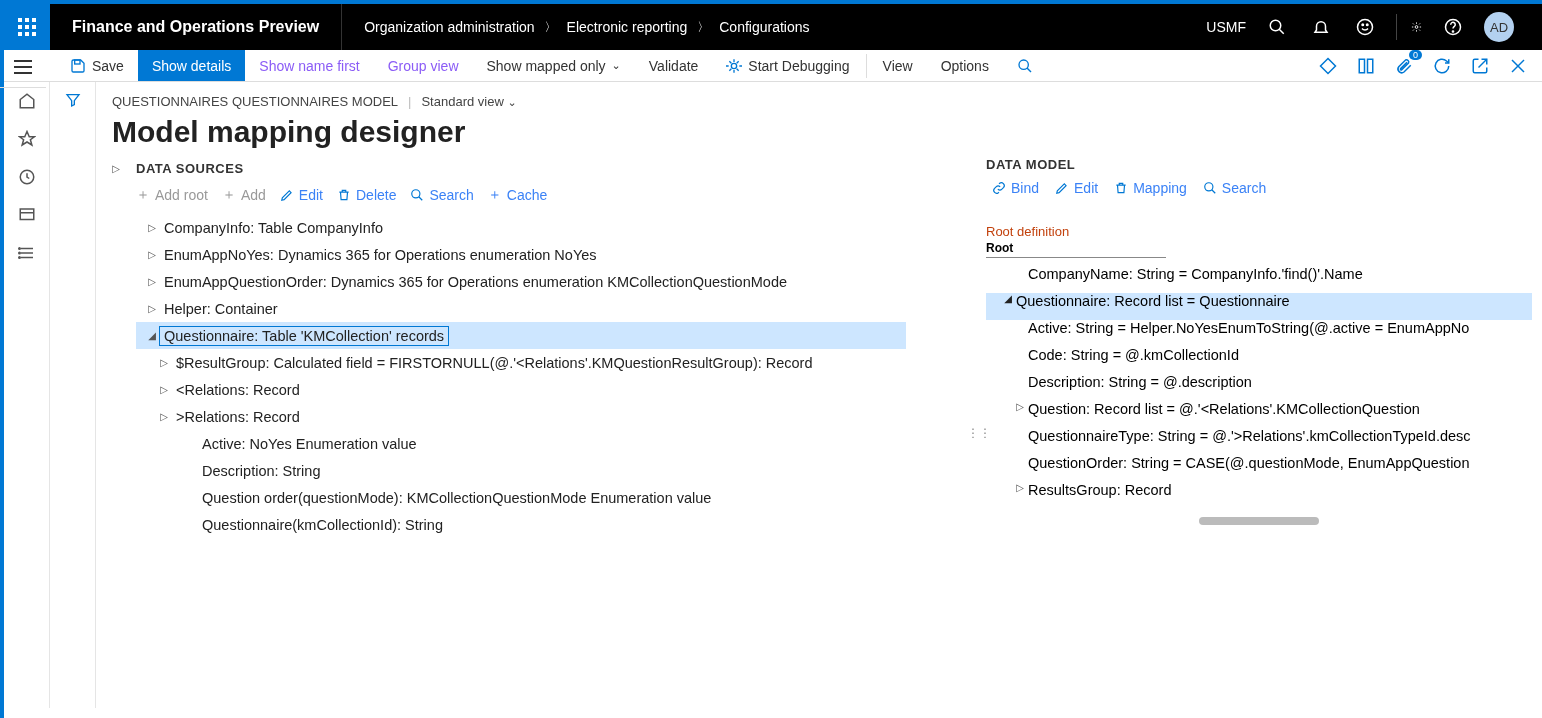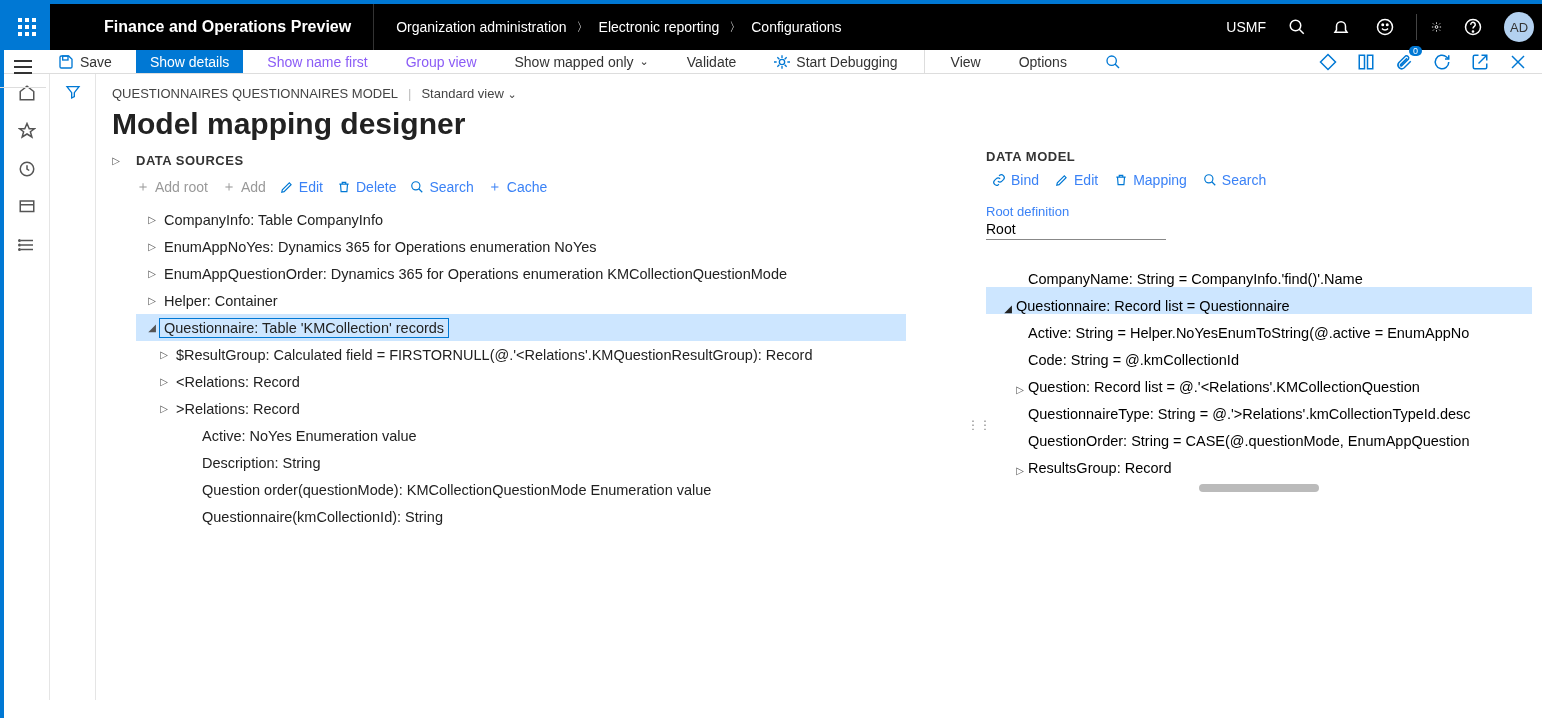--- a/index.html
+++ b/index.html
@@ -1,26 +1,26 @@
 <!DOCTYPE html>
 <html><head>
 <meta charset="utf-8">
 <style>
 * { box-sizing: border-box; margin: 0; padding: 0; font-family: "Segoe UI", Arial, sans-serif; }
 html, body { width: 1542px; height: 718px; overflow: hidden; background: #fff; border: 2px solid #0078d4; }
 .topbar { display: flex; align-items: center; height: 46px; background: #000; color: #fff; }
 .waffle { width: 46px; height: 46px; display:flex; align-items:center; justify-content:center; background:#0078d4; }
-.app-title { padding: 16px 22px; font-size: 16px; font-weight: 600; border-right: 1px solid #333; height: 100%; display:flex; align-items:center;margin-left:32px; }
+.app-title { padding: 16px 22px; font-size: 16px; font-weight: 600; border-right: 1px solid #333; height: 100%; display:flex; align-items:center; }
 .breadcrumb { display:flex; align-items:center; gap: 10px; padding-left: 22px; font-size: 14px; }
 .breadcrumb .chev { font-size: 12px; }
-.top-right { margin-left:auto; display:flex; align-items:center; gap: 18px; padding-right: 8px; font-size: 14px; }
+.top-right { margin-left:auto; display:flex; align-items:center; gap: 18px; padding-right: 28px; font-size: 14px; }
 .top-icon { width: 26px; height: 26px; display:flex; align-items:center; justify-content:center; }
 .avatar { width: 30px; height: 30px; border-radius:50%; background:#b3d1f0; color:#333; display:flex;align-items:center;justify-content:center; font-size:13px; }
 
-.commandbar { display:flex; align-items:center; height: 24px; border-bottom: 1px solid #ddd; font-size: 14px; padding-left: 40px; gap: 10px; }
+.commandbar { display:flex; align-items:center; height: 32px; border-bottom: 1px solid #ddd; font-size: 14px; padding-left: 52px; }
 .hamburger-box { position:absolute; left:0; top:46px; width:46px; height:42px; display:flex;align-items:center;justify-content:center; border-bottom:1px solid #ddd;}
 .cmd { padding: 0 14px; height:100%; display:flex; align-items:center; gap:6px; cursor:pointer; color:#333; }
 .cmd.blue { color:#8b5cf6; }
 .cmd.active { background:#0078d4; color:#fff; }
 .cmdsep { width:1px; height:24px; background:#ddd; margin:0 2px; }
 .cmd-right { margin-left:auto; display:flex; align-items:center; height:100%; padding-right:10px; gap:10px; }
 .right-icon { width:28px; height:28px; display:flex;align-items:center;justify-content:center; color:#0078d4; }
 .badge { position:relative; }
 .badge::after { content:"0"; position:absolute; top:-2px; right:-4px; background:#0078d4; color:#fff; font-size:9px; border-radius:7px; padding:0 4px; }
 
@@ -60,24 +60,24 @@
 .indent1 { padding-left: 26px; }
 .indent-ds0 { padding-left: 8px; }
 .indent-ds1 { padding-left: 20px; }
 .indent-ds2 { padding-left: 46px; }
 
 .splitter { width:14px; display:flex; align-items:center; justify-content:center; color:#888; font-size:12px; cursor:col-resize; }
 
 .dmcol { width: 556px; display:flex; flex-direction:column; padding-right:10px; overflow:hidden; }
 .dm-title { font-size:13px; font-weight:600; letter-spacing:0.5px; color:#333; }
 .dm-toolbar { display:flex; gap:16px; font-size:14px; padding:8px 0 8px 6px; }
-.dm-root-label { font-size:13px; color:#3b82f6; margin-top:8px; }
-.dm-root-input { border:none; border-bottom:1px solid #888; font-size:14px; width:180px; padding:2px 0; margin-bottom:20px; }
-
-.dmtree-row { display:flex; align-items:flex-end; height:27px; font-size:14.5px; white-space:nowrap; overflow:hidden; }
+.dm-root-label { font-size:13px; color:#c2410c; margin-top:20px; }
+.dm-root-input { border:none; border-bottom:1px solid #888; font-size:12px; width:180px; padding:2px 0; margin-bottom:8px;font-weight:bold; }
+
+.dmtree-row { display:flex; align-items:flex-start; height:27px; font-size:14.5px; white-space:nowrap; overflow:hidden; }
 .dmtree-row .arrow { width:16px; text-align:center; font-size:10px; color:#555; }
 .dmtree-row.fullsel { background:#cde6ff; }
 .dmtree-row.fullsel .arrow { color:#222; }
 
 .hscroll { height:8px; background:#bbb; border-radius:4px; width:120px; margin: 8px auto 0 auto; }
 
 svg { display:block; }
 </style>
 </head>
 <body>
@@ -424,20 +424,24 @@
             </div>
             <div class="dmtree-row indent1">
               <span class="arrow"></span>
               <span>Active: String = Helper.NoYesEnumToString(@.active = EnumAppNo</span>
             </div>
             <div class="dmtree-row indent1">
               <span class="arrow"></span>
               <span>Code: String = @.kmCollectionId</span>
             </div>
             <div class="dmtree-row indent1">
+              <span class="arrow"></span>
+              <span>Description: String = @.description</span>
+            </div>
+            <div class="dmtree-row indent1">
               <span class="arrow">▷</span>
               <span>Question: Record list = @.'&lt;Relations'.KMCollectionQuestion</span>
             </div>
             <div class="dmtree-row indent1">
               <span class="arrow"></span>
               <span>QuestionnaireType: String = @.'&gt;Relations'.kmCollectionTypeId.desc</span>
             </div>
             <div class="dmtree-row indent1">
               <span class="arrow"></span>
               <span>QuestionOrder: String = CASE(@.questionMode, EnumAppQuestion</span>

